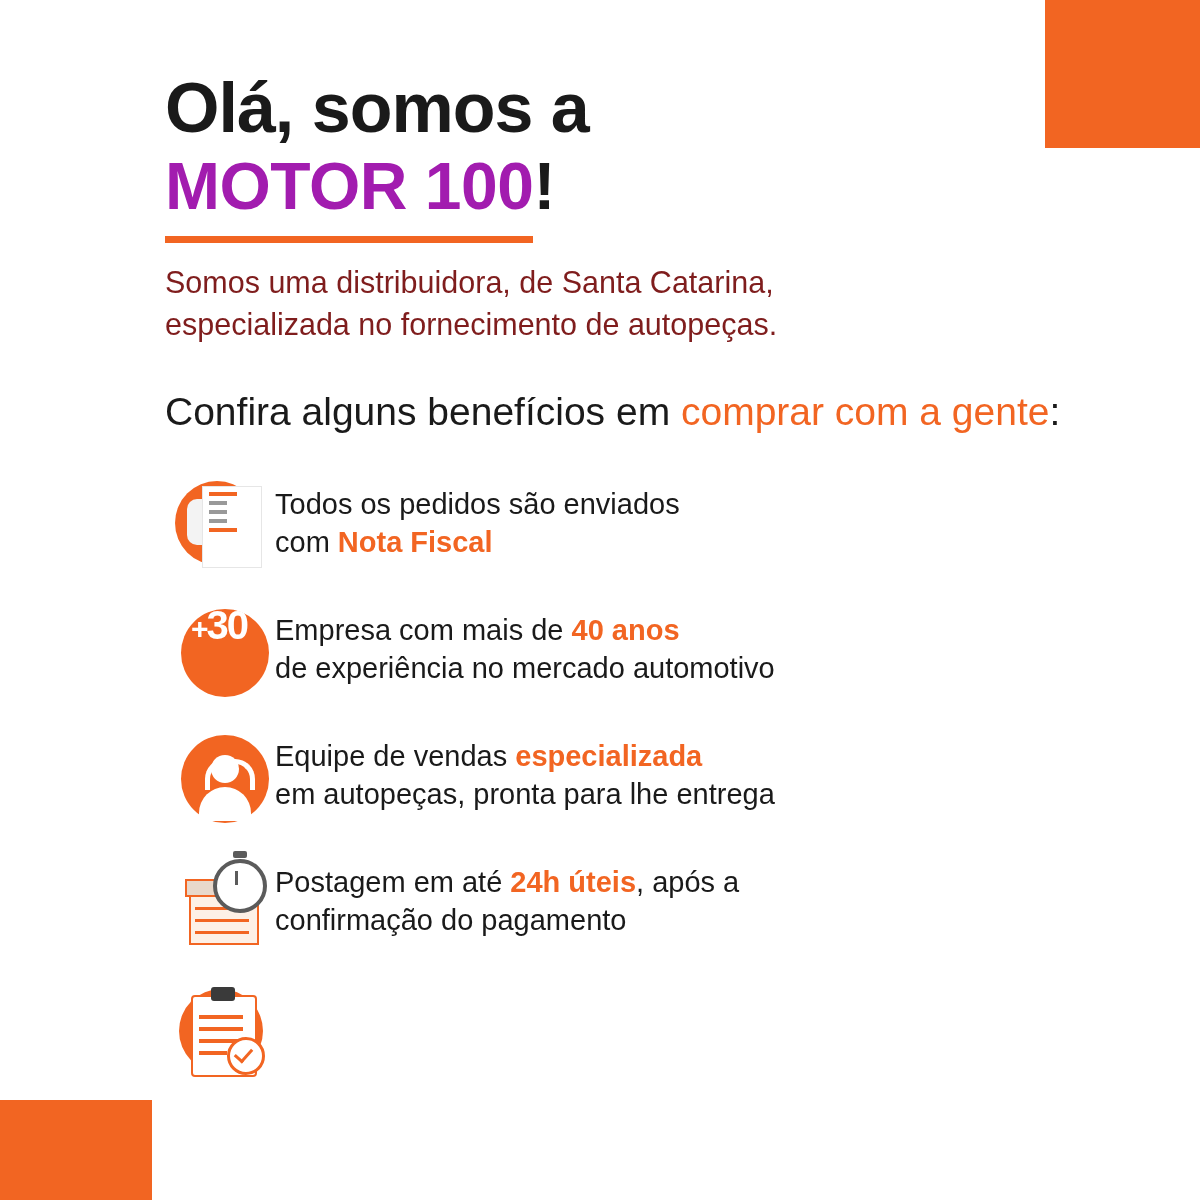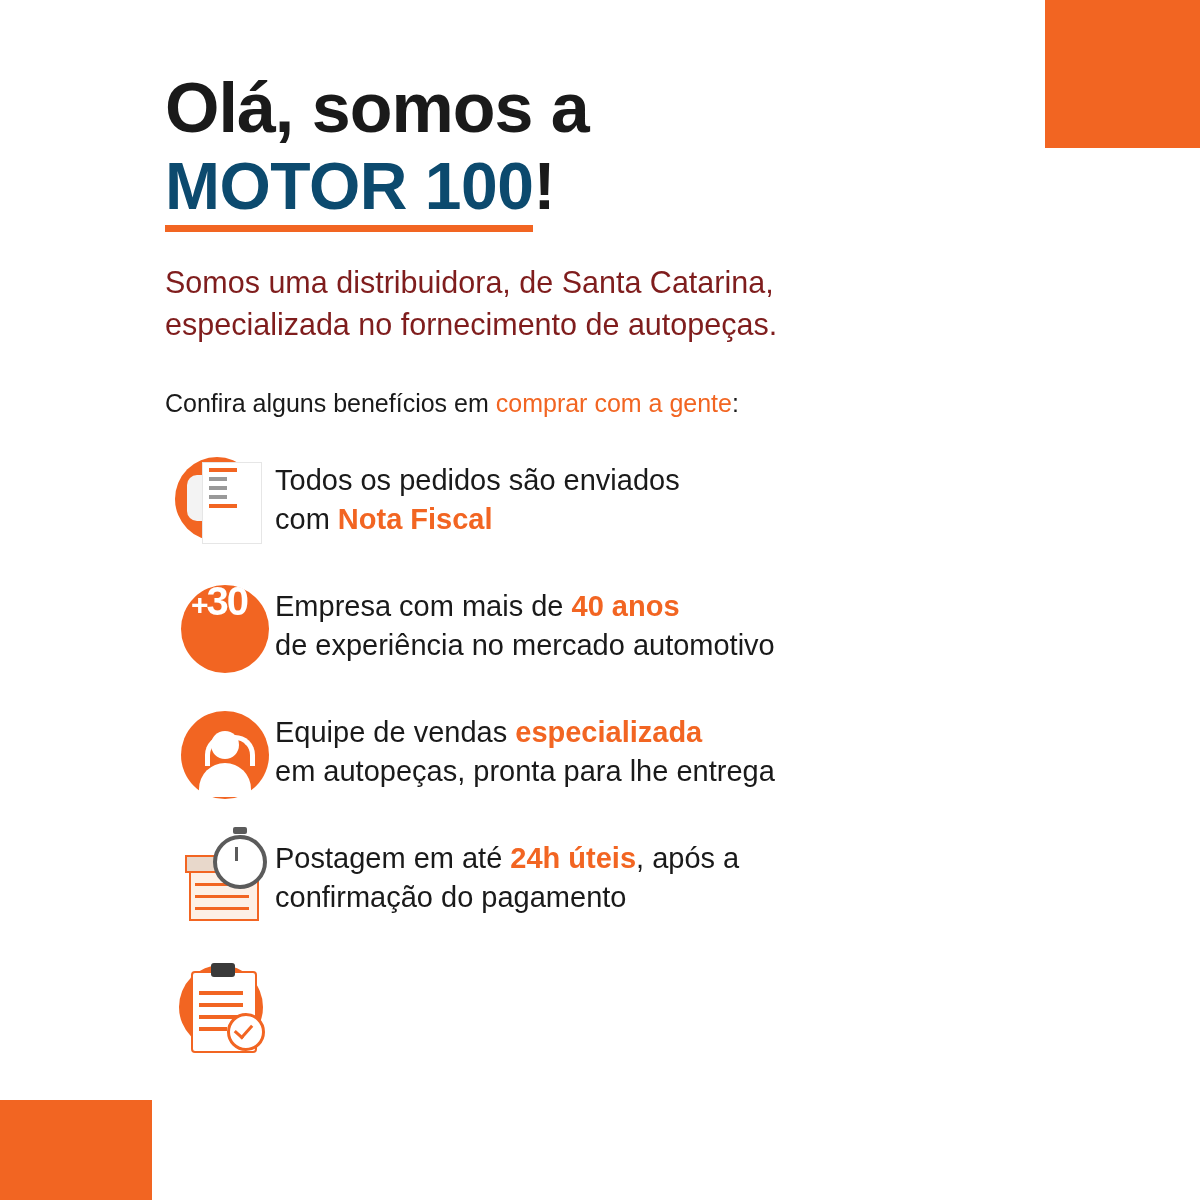--- a/index.html
+++ b/index.html
@@ -52,38 +52,38 @@
 
   .headline-2 {
     font-size: 66px;
     font-weight: bold;
     line-height: 1.05;
     margin: 0;
     color: #1a1a1a;
     letter-spacing: -0.5px;
   }
   .headline-2 .brand {
-    color: #0c4a6e;
+    color: #a21caf;
     border-bottom: 7px solid #f26522;
-    padding-bottom: 2px;
+    padding-bottom: 13px;
   }
   .headline-2 .bang {
     color: #1a1a1a;
   }
 
   .intro {
     margin-top: 40px;
     font-size: 30.5px;
     line-height: 1.38;
     color: #7f1d1d;
   }
 
   .benefits-lead {
     margin-top: 42px;
-    font-size: 25px;
+    font-size: 39px;
     color: #1a1a1a;
     line-height: 1.3;
   }
   .benefits-lead .hl {
     color: #f26522;
   }
 
   
   .benefits {
     margin-top: 34px;

